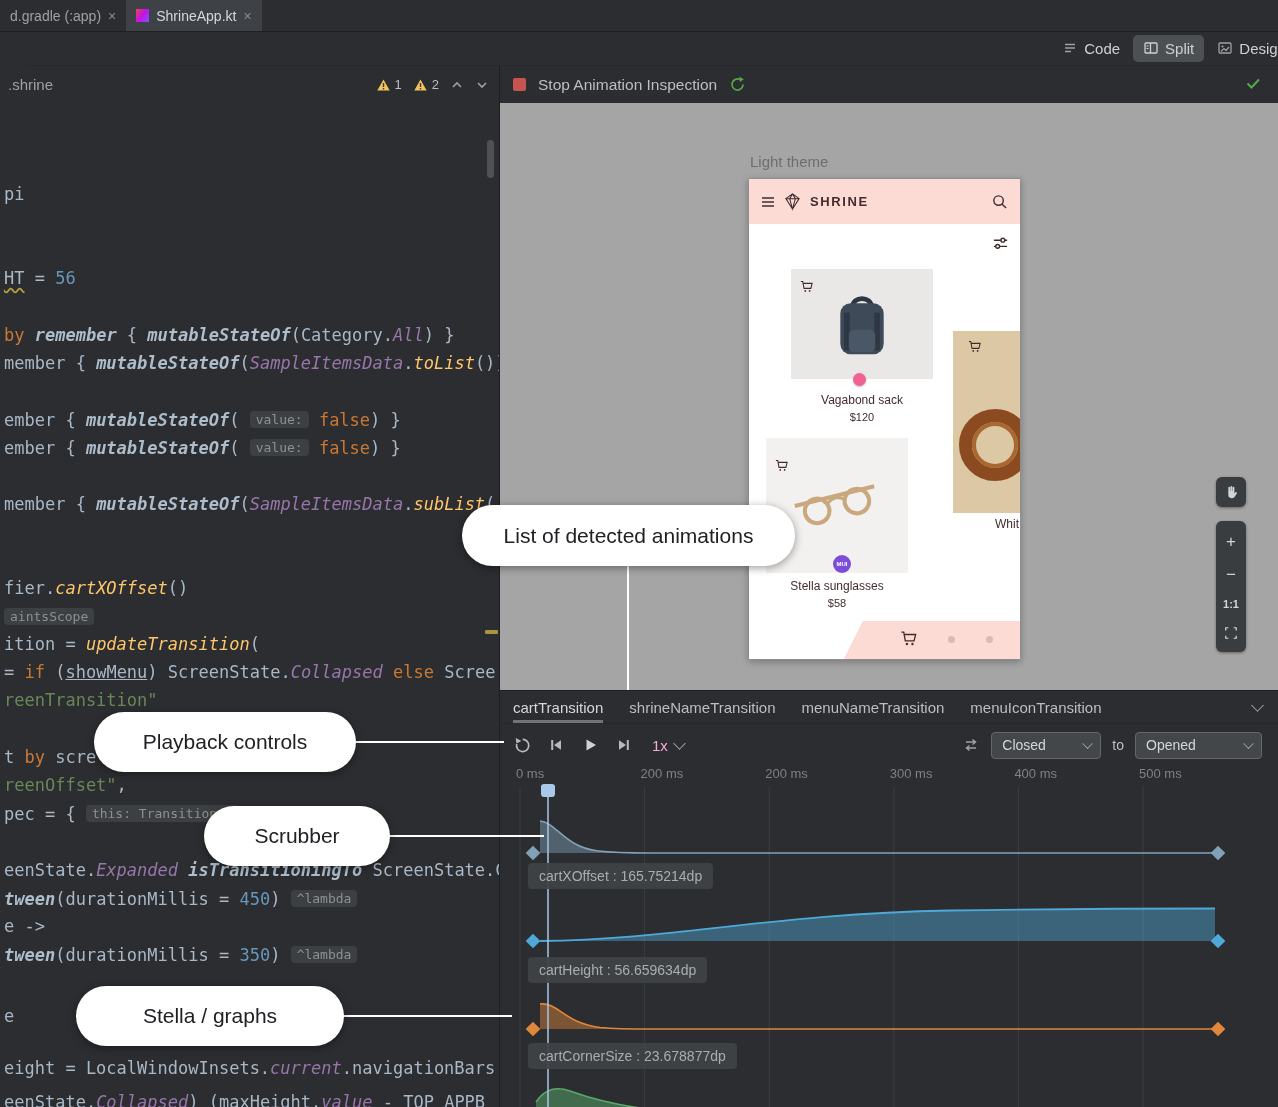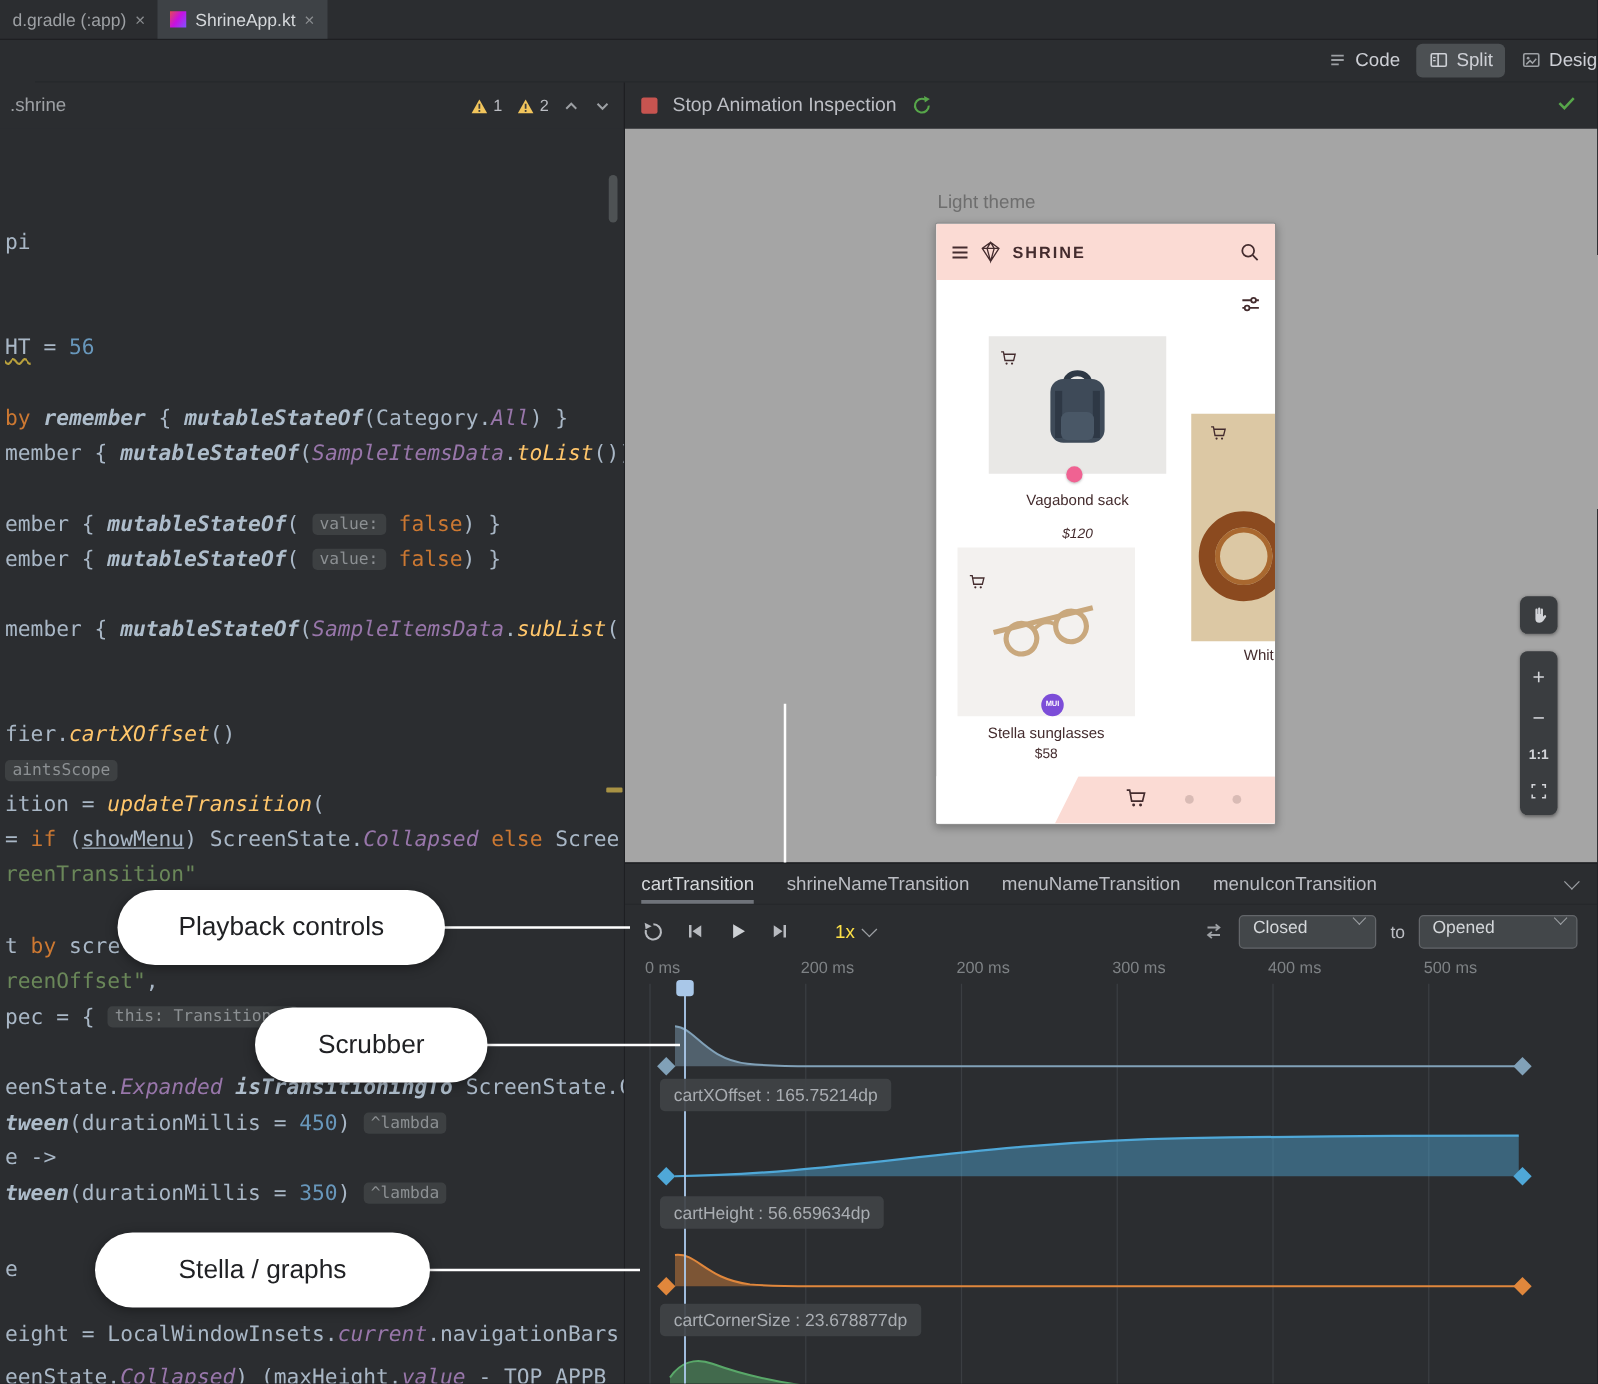--- a/index.html
+++ b/index.html
@@ -86,23 +86,23 @@
            padding-left:13px;box-sizing:border-box;font-size:15px;color:#BCBEC4;border-bottom:1px solid #26282b;}
   .tl-tab{position:relative;height:100%;display:flex;align-items:center;}
   .tl-tab.selected{color:#D5D8DB;}
   .tl-tab.selected::after{content:"";position:absolute;left:0;right:0;bottom:0;height:3px;background:#6F737A;}
   .tl-tabs .endchev{margin-left:auto;margin-right:16px;}
   .chev{width:8px;height:8px;border-right:1.6px solid #9DA0A4;border-bottom:1.6px solid #9DA0A4;
         transform:rotate(45deg);display:inline-block;margin-top:-4px;}
   .tl-controls{position:absolute;left:0;top:33px;width:100%;height:42px;display:flex;align-items:center;
                padding:0 16px 0 12px;box-sizing:border-box;gap:14px;}
   .pb-btn{display:flex;align-items:center;justify-content:center;width:20px;height:20px;}
-  .speed{display:flex;align-items:center;gap:7px;font-size:15px;color:#fde047;margin-left:20px;}
+  .speed{display:flex;align-items:center;gap:7px;font-size:15px;color:#f9a8d4;margin-left:4px;}
   .tl-right{margin-left:auto;display:flex;align-items:center;gap:11px;}
-  .combo{display:flex;justify-content:space-between;background:#43474A;border:1px solid #63666A;
+  .combo{display:flex;align-items:center;justify-content:space-between;background:#43474A;border:1px solid #63666A;
          border-radius:4px;height:27px;padding:0 8px 0 10px;box-sizing:border-box;font-size:14px;color:#D5D8DB;}
   .combo .chev{margin-top:-3px;transform:rotate(45deg) scale(.85);}
   .to-label{font-size:14px;color:#BCBEC4;}
   .ruler{position:absolute;left:0;top:75px;width:100%;height:18px;}
   .ruler-label{position:absolute;top:0;font-size:13px;color:#7E8285;}
   .graph{position:absolute;left:0;top:92px;width:778px;height:325px;}
   .grid-line{stroke:#3B3E42;stroke-width:1;}
   .scrub-line{stroke:var(--scrubber-blue);stroke-width:1.5;}
   .scrub-handle{fill:var(--scrubber-blue);}
   .chip{position:absolute;background:rgba(64,67,70,.93);color:#A9ADB2;font-size:14px;padding:5px 11px;border-radius:4px;}
@@ -279,21 +279,21 @@
         <span class="cart-ov">
           <svg width="15" height="15" viewBox="0 0 24 24">
               <path d="M3 4h3l2 11h11l2-8H7" fill="none" stroke="#442C2E" stroke-width="1.7"></path>
               <circle cx="10" cy="19" r="1.4" fill="#442C2E"></circle>
               <circle cx="17" cy="19" r="1.4" fill="#442C2E"></circle>
             </svg>
         </span>
       </div>
       <span class="heart-dot"></span>
       <div class="pname" style="left:42px;top:214px;width:142px;">Vagabond sack</div>
-      <div class="pprice" style="left:42px;top:242px;width:142px;font-style:italic;">$120</div>
+      <div class="pprice" style="left:42px;top:232px;width:142px;">$120</div>
 
       <div class="prod-img img2">
         <span class="cart-ov" style="left:14px;top:8px;">
           <svg width="15" height="15" viewBox="0 0 24 24">
               <path d="M3 4h3l2 11h11l2-8H7" fill="none" stroke="#442C2E" stroke-width="1.7"></path>
               <circle cx="10" cy="19" r="1.4" fill="#442C2E"></circle>
               <circle cx="17" cy="19" r="1.4" fill="#442C2E"></circle>
             </svg>
         </span>
         <span class="belt"></span>
@@ -455,20 +455,21 @@
         <rect class="scrub-handle" x="41" y="1" width="14" height="13" rx="3"></rect>
       </g>
     </svg>
 
     <div class="chip chip1">cartXOffset : 165.75214dp</div>
     <div class="chip chip2">cartHeight : 56.659634dp</div>
     <div class="chip chip3">cartCornerSize : 23.678877dp</div>
   </div>
 
   <div class="cline" id="line-detected"></div>
+  <div class="pill" id="pill-detected">List of detected animations</div>
   <div class="cline" id="line-playback"></div>
   <div class="pill" id="pill-playback">Playback controls</div>
   <div class="cline" id="line-scrubber"></div>
   <div class="pill" id="pill-scrubber">Scrubber</div>
   <div class="cline" id="line-curves"></div>
   <div class="pill" id="pill-curves">Stella / graphs</div>
 
 </div>
 
 </body></html>

